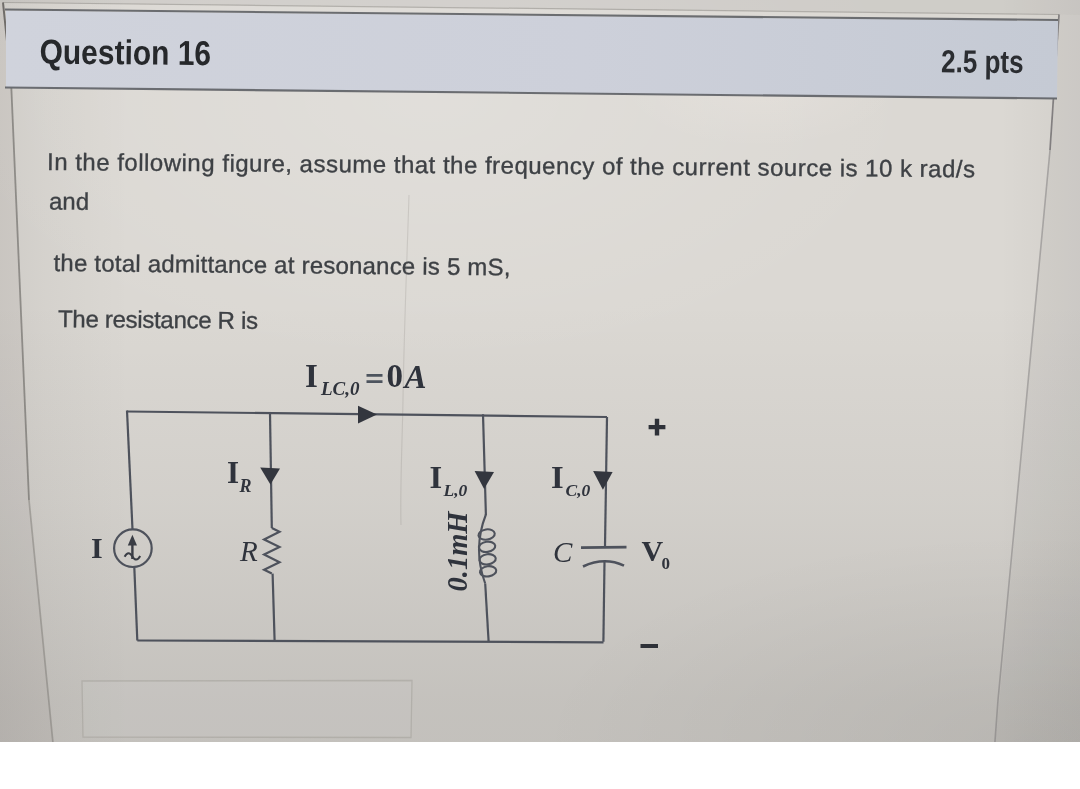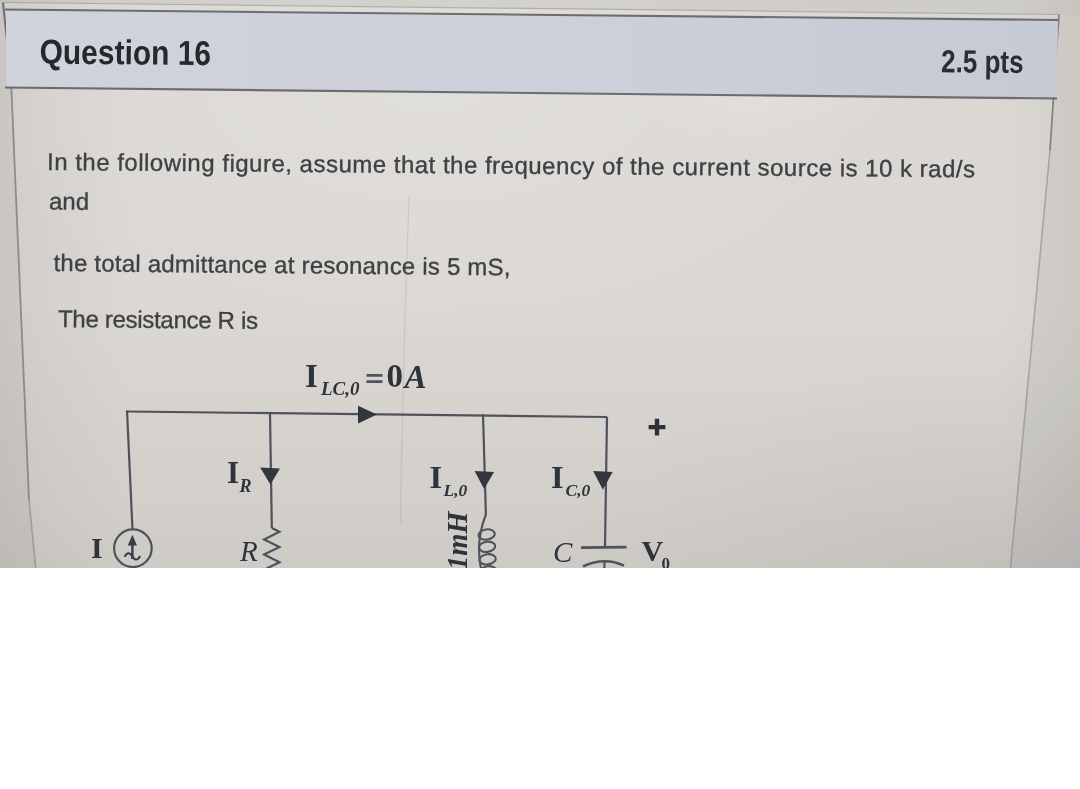--- a/index.html
+++ b/index.html
@@ -1,17 +1,17 @@
 <!DOCTYPE html>
 <html><head>
 <meta charset="utf-8">
 <style>
   html,body{margin:0;padding:0;}
   #stage{
-    position:relative;width:1080px;height:568px;overflow:hidden;
+    position:relative;width:1080px;height:742px;overflow:hidden;
     background-color:#dbd8d3;
     background-image:
       radial-gradient(ellipse 760px 420px at 40% 13%, rgba(255,255,255,0.17), rgba(255,255,255,0) 65%),
       radial-gradient(ellipse 200px 90px at 760px 85px, rgba(255,244,238,0.18), rgba(255,244,238,0) 70%),
       linear-gradient(180deg, rgba(20,20,20,0.0) 0px, rgba(20,20,20,0.0) 300px, rgba(20,20,20,0.045) 500px, rgba(20,20,20,0.115) 700px, rgba(20,20,20,0.125) 789px),
       linear-gradient(90deg, rgba(20,20,20,0.06) 0px, rgba(20,20,20,0.03) 45px, rgba(20,20,20,0) 130px, rgba(20,20,20,0) 1000px, rgba(20,20,20,0.045) 1080px),
       radial-gradient(ellipse 700px 300px at 95% 100%, rgba(0,0,0,0.055), rgba(0,0,0,0) 70%);
     font-family:"Liberation Sans", sans-serif;
   }
   svg{position:absolute;left:0;top:0;filter:blur(0.45px);}

